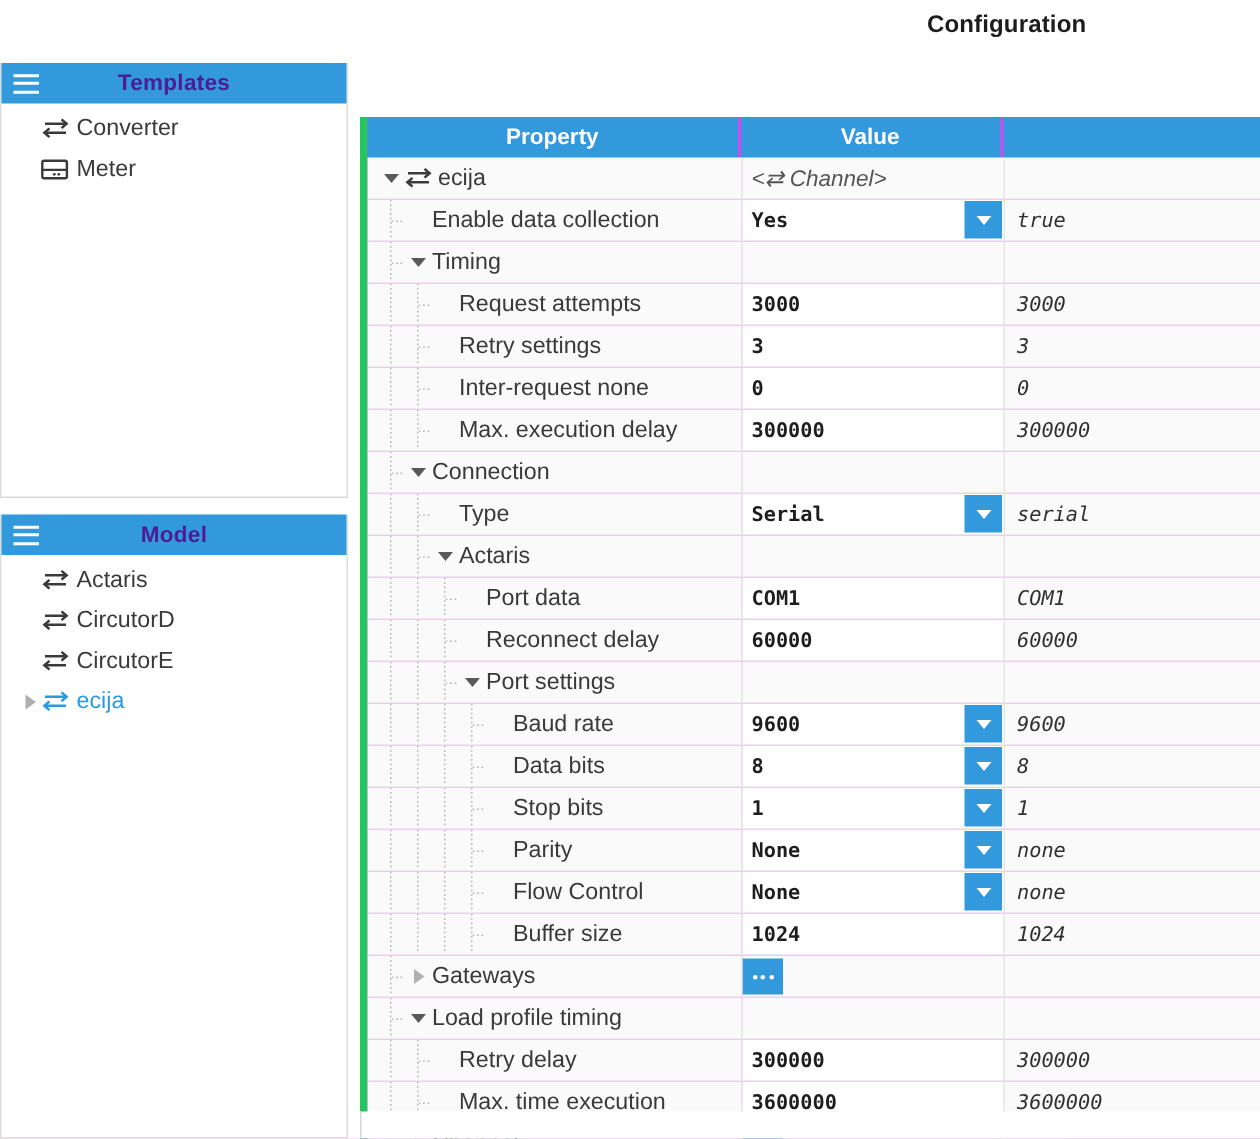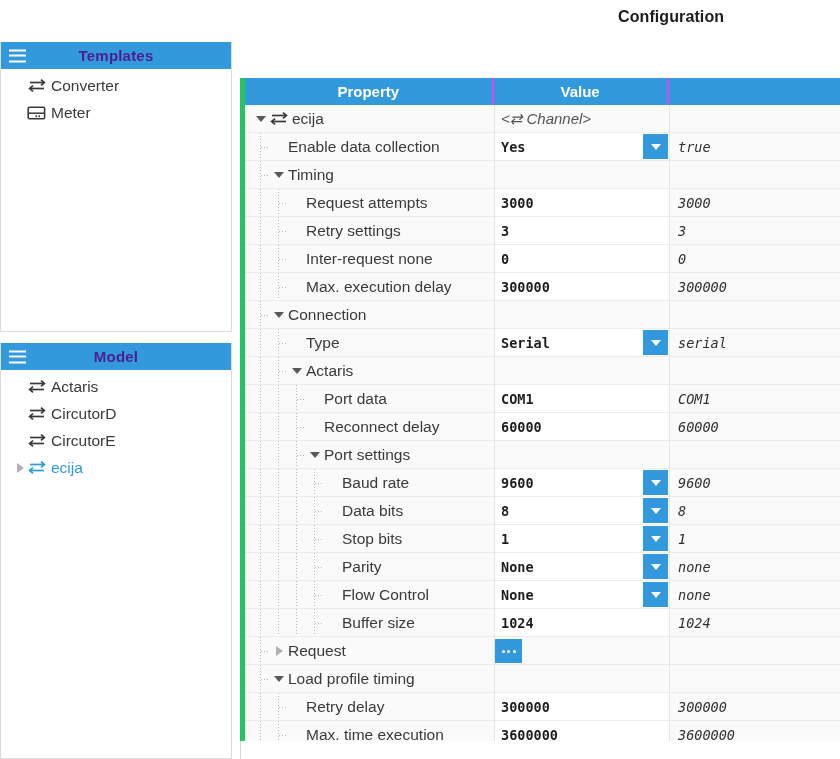--- a/index.html
+++ b/index.html
@@ -652,21 +652,21 @@
           </div>
         </div>
         <div class="row">
           <div class="cell-prop">
             <span class="vline" style="left: 15px;"></span>
             <span class="hstub" style="left: 16px;"></span>
             <span class="indent" style="width: 26px;"></span>
             <span class="node-exp">
               <span class="tri-col"></span>
             </span>
-            <span class="node-lbl">Request</span>
+            <span class="node-lbl">Gateways</span>
           </div>
           <div class="cell-val">
             <span></span>
             <span class="ell-btn">
               <span></span>
               <span></span>
               <span></span>
             </span>
           </div>
           <div class="cell-def">

